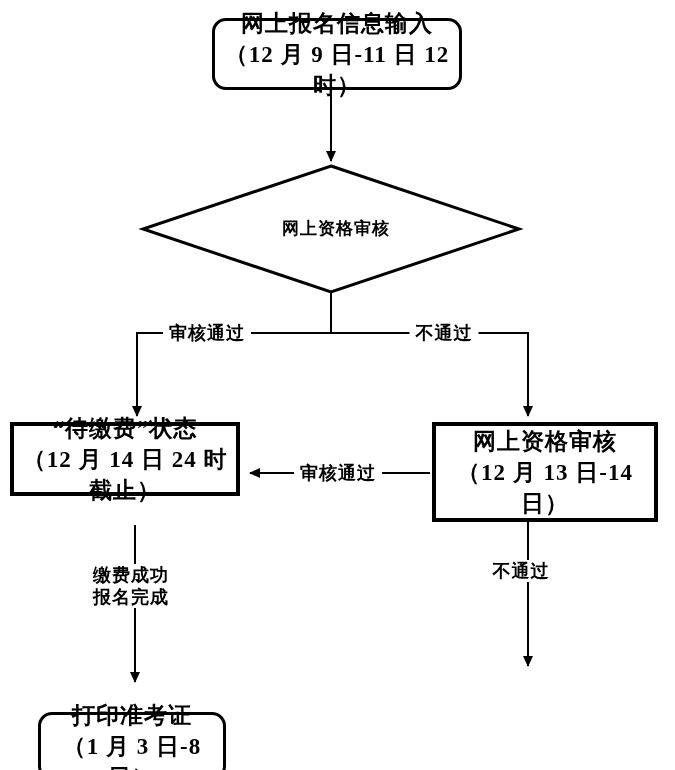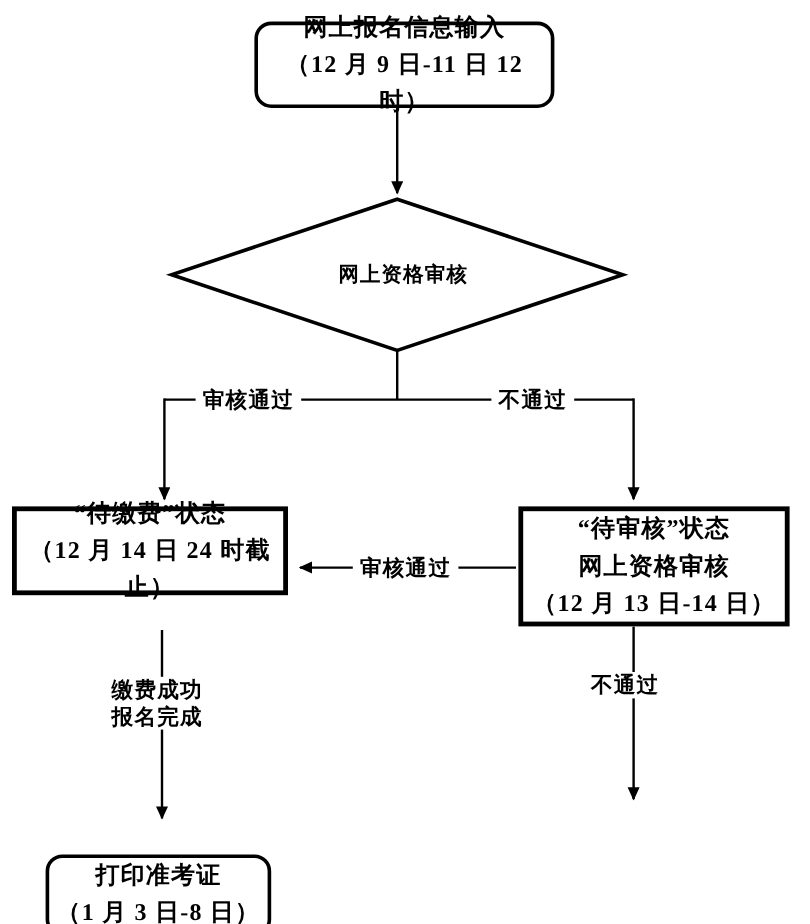--- a/index.html
+++ b/index.html
@@ -26,21 +26,21 @@
   }
   .node {
     position: absolute;
     display: flex;
     flex-direction: column;
     align-items: center;
     justify-content: center;
     text-align: center;
     background: #ffffff;
     box-sizing: border-box;
-    font-size: 20px;
+    font-size: 23px;
     letter-spacing: 1px;
     line-height: 31px;
   }
   .node.rounded {
     border: 3px solid #000000;
     border-radius: 14px;
   }
   .node.rect {
     border: 4px solid #000000;
   }
@@ -107,21 +107,20 @@
   <div class="diamond-text" style="left:216px; top:197px; width:240px; height:64px;">
     <div>网上资格审核</div>
   </div>
 
   <div class="node rect" style="left:10px; top:422px; width:230px; height:74px;">
     <div>“待缴费”状态</div>
     <div>（12 月 14 日 24 时截止）</div>
   </div>
 
   <div class="node rect" style="left:432px; top:422px; width:226px; height:100px;">
-    <div>“待审核”状态</div>
     <div>网上资格审核</div>
     <div>（12 月 13 日-14 日）</div>
   </div>
 
   <div class="node rounded" style="left:38px; top:712px; width:188px; height:68px;">
     <div>打印准考证</div>
     <div>（1 月 3 日-8 日）</div>
   </div>
 
 

